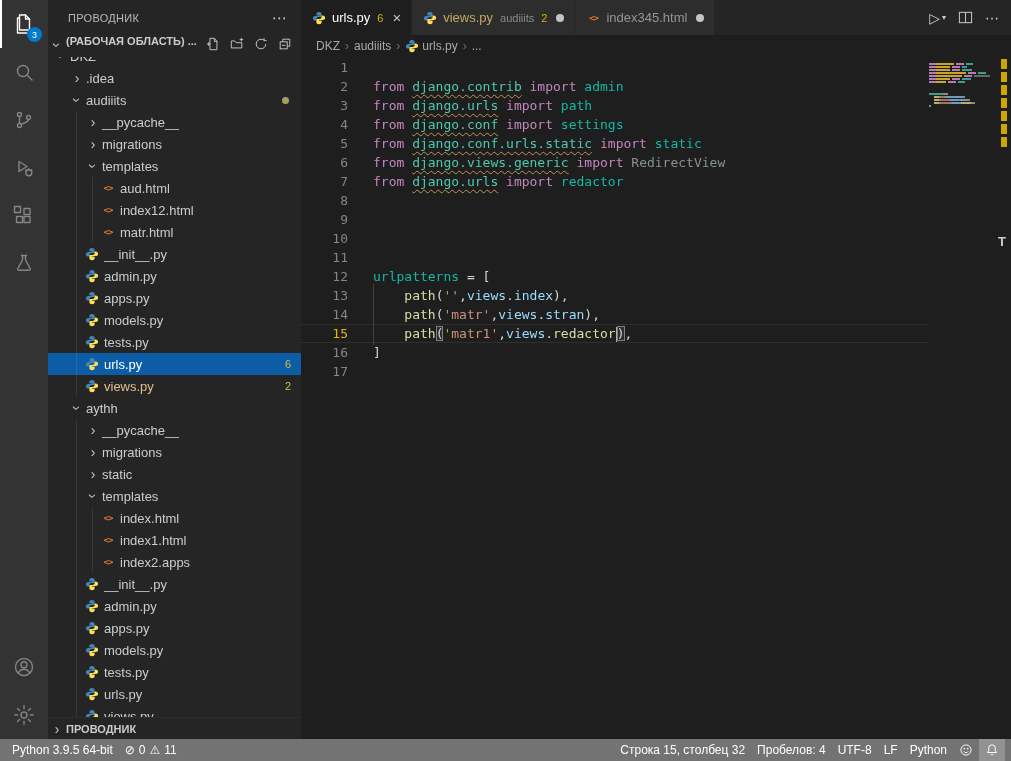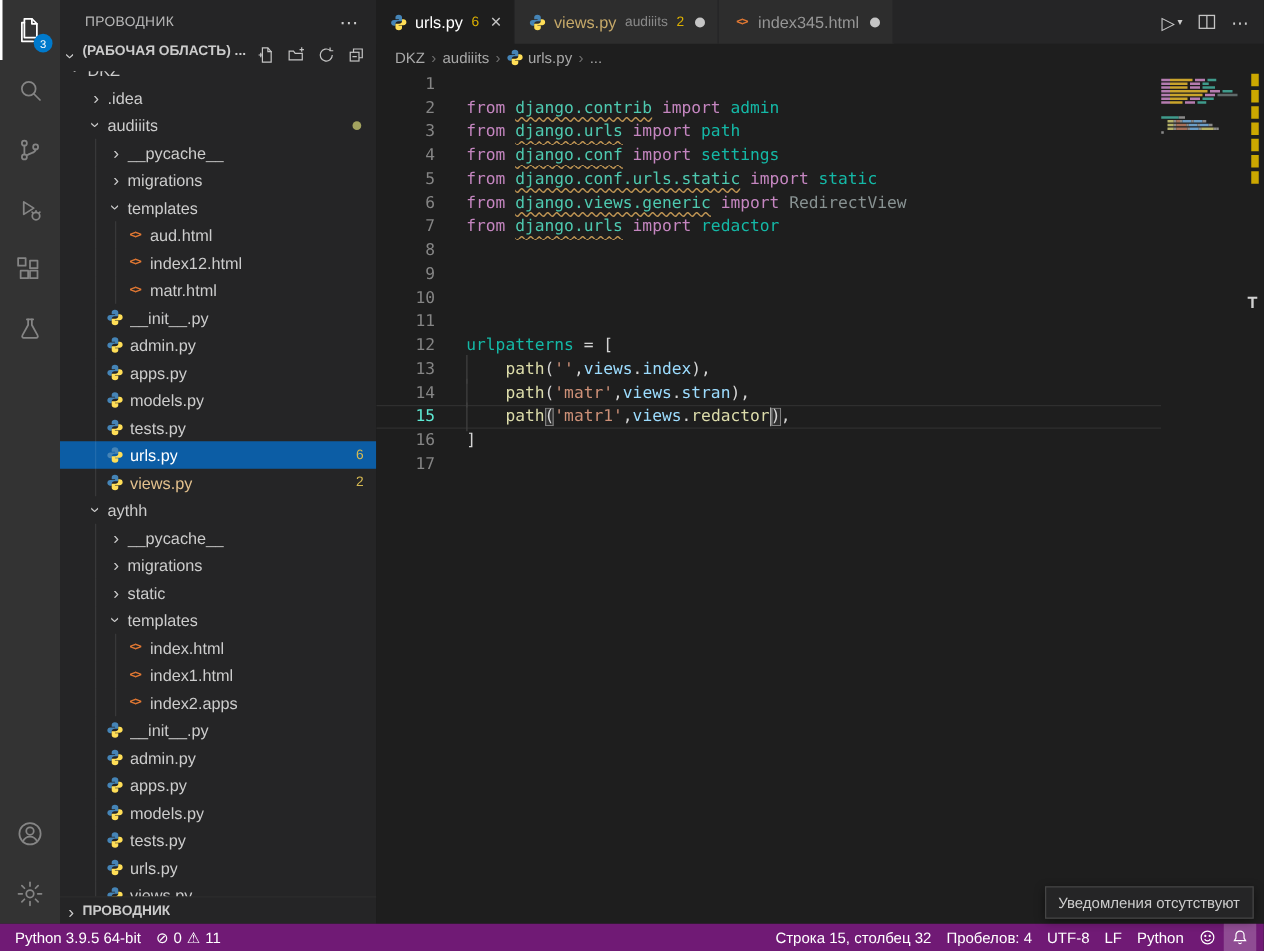--- a/index.html
+++ b/index.html
@@ -62,40 +62,40 @@
 .bc-item .fi{width:14px;height:14px;margin-right:0}
 .bc-sep{color:#6e6e6e}
 
 .editor{flex:1;min-height:0;display:flex;position:relative}
 .code-area{flex:1;min-width:0;padding-top:1px;overflow:hidden;cursor:text}
 .code-line{display:flex;height:19px;align-items:center;font-family:"DejaVu Sans Mono",monospace;font-size:13px;line-height:19px}
 .gutter{width:47px;flex:none;text-align:right;color:#858585}
 .line-content{margin-left:25px;white-space:pre;position:relative}
 .indent-guide{position:absolute;left:0;top:-2px;bottom:-2px;border-left:1px solid #404040}
 .code-line.current{box-shadow:inset 0 1px 0 #2f2f2f,inset 0 -1px 0 #2f2f2f}
-.code-line.current .gutter{color:#5eead4}
+.code-line.current .gutter{color:#eab308}
 .tk-k{color:#c586c0}
 .tk-mw{color:#4ec9b0;text-decoration-line:underline;text-decoration-style:wavy;text-decoration-color:#c09553;text-decoration-thickness:1px;text-underline-offset:3px}
 .tk-t{color:#14b8a6}
 .tk-u{color:#889292}
 .tk-v{color:#9cdcfe}
 .tk-f{color:#dcdcaa}
 .tk-s{color:#ce9178}
 .tk-d{color:#d4d4d4}
 .tk-bm{color:#d4d4d4;box-shadow:inset 0 0 0 1px #7f7f7f;background:rgba(120,120,120,0.18)}
 .tk-cur{display:inline-block;width:0;border-left:1.5px solid #aeafad;height:15px;vertical-align:middle}
 .minimap{width:68px;flex:none;padding-top:3px;cursor:pointer}
 .mm-row{height:2px;margin-bottom:1px;display:flex}
 .mm-seg{height:2px;flex:none}
 .overview{width:14px;flex:none;position:relative;cursor:pointer}
 .ov-warn{position:absolute;right:4px;width:6px;height:10px;background:#cca700}
 .ruler-glyph{position:absolute;left:1px;top:177px;color:#d0d0d0;font-size:13px;font-weight:700}
 
 
-.statusbar{height:22px;flex:none;background:#701a75;color:#ffffff;display:flex;align-items:center;font-size:12px;padding:0 6px}
+.statusbar{height:22px;flex:none;background:#737373;color:#ffffff;display:flex;align-items:center;font-size:12px;padding:0 6px}
 .sb-left,.sb-right{display:flex;align-items:center;height:100%}
 .sb-right{margin-left:auto}
 .sb-item{display:flex;align-items:center;gap:4px;padding:0 6px;height:100%;cursor:pointer;white-space:nowrap}
 .sb-ic{font-size:12px}
 .sb-item.hl{background:rgba(255,255,255,0.22)}
 .sb-svg{display:flex;align-items:center}
 
 
 .toast{position:absolute;right:8px;bottom:26px;background:#252526;border:1px solid #454545;color:#cccccc;font-size:12px;padding:5px 10px;box-shadow:0 2px 8px rgba(0,0,0,0.45)}
 </style>
@@ -744,16 +744,13 @@
           <span class="sb-svg">
             <svg viewBox="0 0 16 16" width="14" height="14" fill="none" stroke="#ffffff" stroke-width="1.1">
               <path d="M8 2.1a3.7 3.7 0 0 0-3.7 3.7v2.8L2.9 10.9h10.2l-1.4-2.3V5.8A3.7 3.7 0 0 0 8 2.1z"></path>
               <path d="M6.6 12.7a1.5 1.5 0 0 0 2.8 0"></path>
             </svg>
           </span>
         </div>
       </div>
   </div>
 
-  <div class="toast">
-    <span>Уведомления отсутствуют</span>
-  </div>
 </div>
 
 </body></html>

